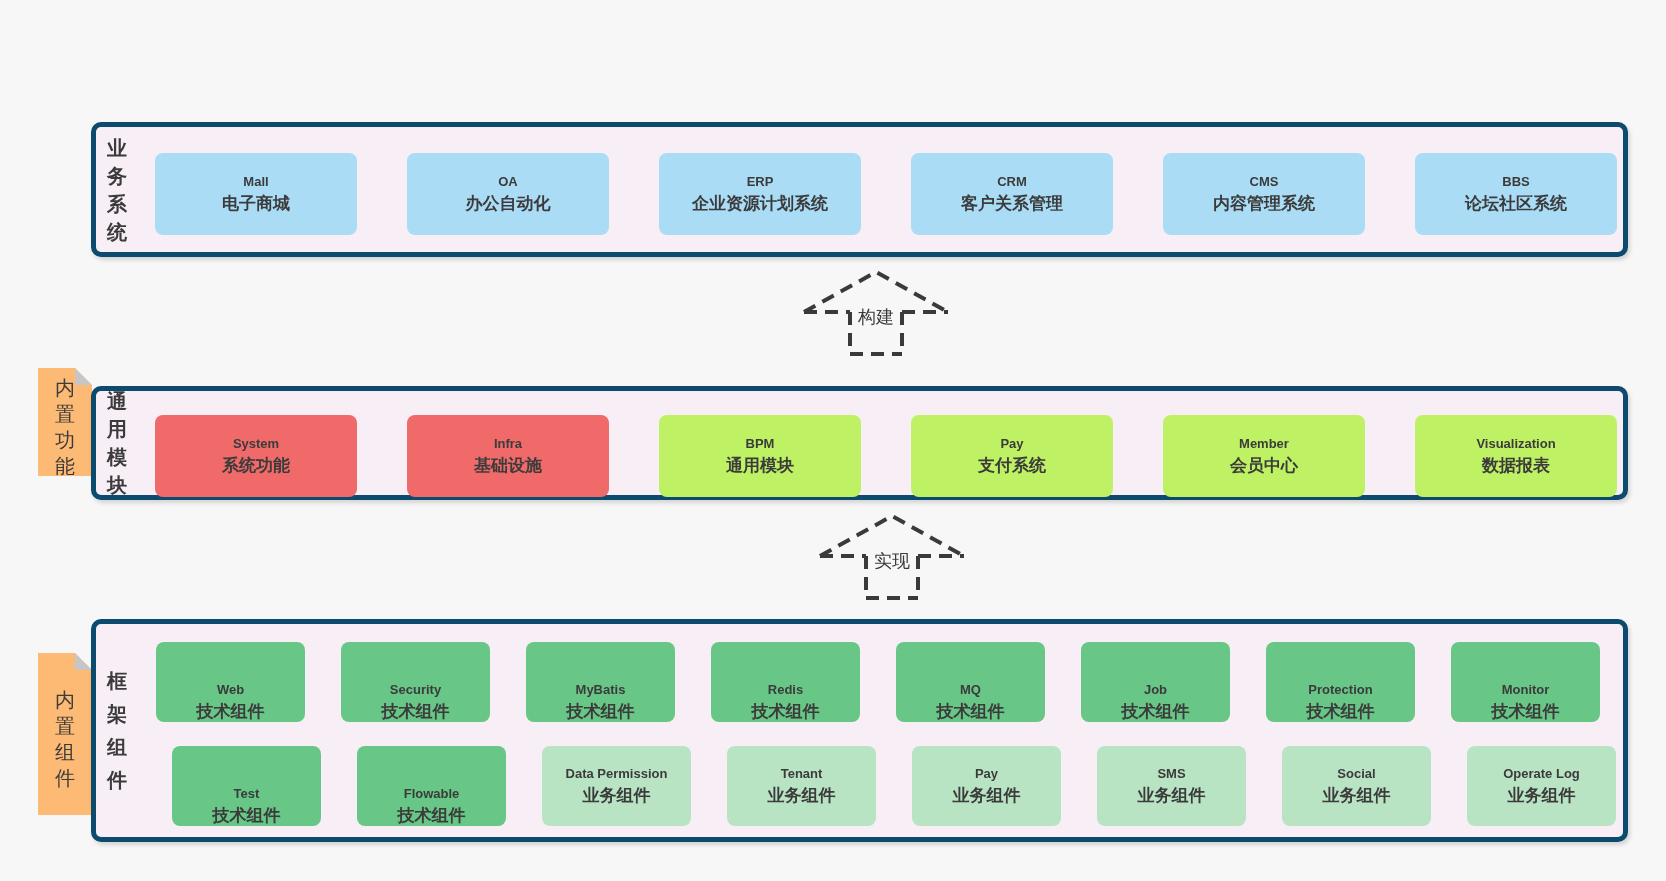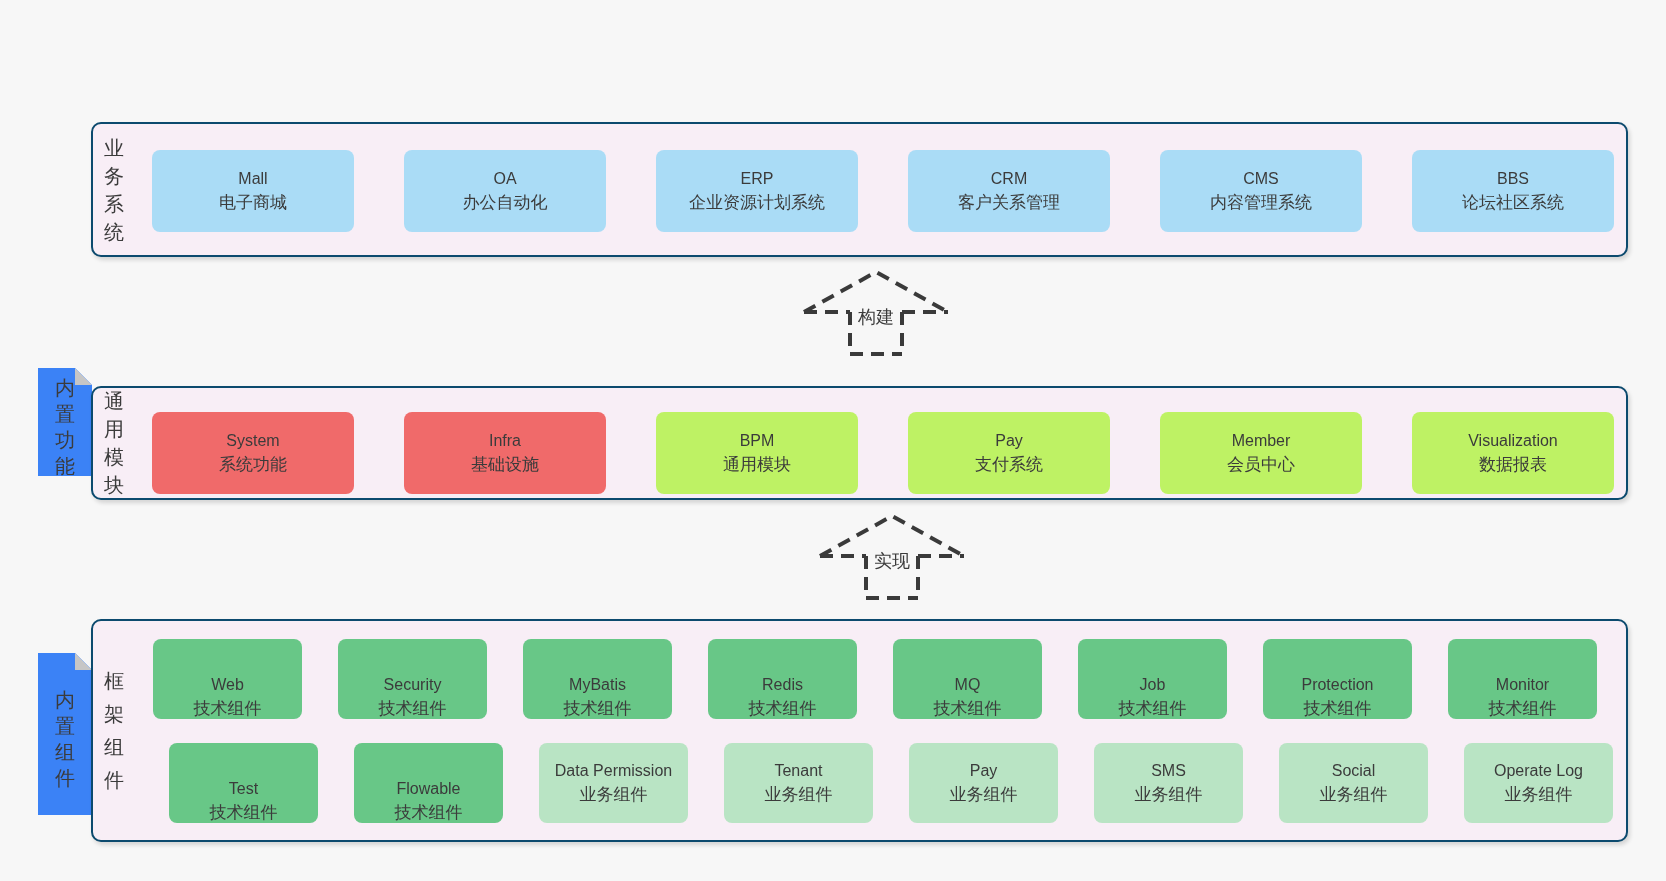--- a/index.html
+++ b/index.html
@@ -7,23 +7,24 @@
     width:1666px; height:881px; position:relative;
     background:#f7f7f7; overflow:hidden;
     font-family:"Liberation Sans", sans-serif;
     color:#3b3b3b;
   }
 
   
   .panel {
     position:absolute; left:91px; width:1537px;
     background:#f8eef6;
-    border:2px solid #0c4a6e; border-radius:10px;
+    border:5px solid #0c4a6e; border-radius:10px;
     box-sizing:border-box;
     box-shadow:2px 3px 4px rgba(0,0,0,0.14);
+    font-weight:bold;
   }
   #panel-business  { top:122px; height:135px; }
   #panel-modules   { top:386px; height:114px; }
   #panel-framework { top:619px; height:223px; }
 
   .panel-label {
     position:absolute; left:8px; top:50%; transform:translateY(-50%);
     width:26px; text-align:center;
     font-size:20px; line-height:1.4;
     word-break:break-all; white-space:normal;
@@ -38,21 +39,21 @@
   #panel-framework .row { left:60px; gap:36px; }
   #fw-row-1 { top:18px; }
   #fw-row-2 { top:122px;padding-left:16px; }
 
   .box {
     width:202px; height:82px; border-radius:8px;
     display:flex; flex-direction:column;
     align-items:center; justify-content:center;
     text-align:center; box-sizing:border-box; padding:0 6px;
   }
-  .box .t { font-size:16px; line-height:1.25; }
+  .box .t { font-size:13px; line-height:1.25; }
   .box .s { font-size:17px; line-height:1.25; margin-top:3px; }
 
   .box-fw { width:149px; height:80px; }
 
   .blue       { background:#aadcf6; }
   .red        { background:#f06a6a; }
   .pink       { background:#bef264; }
   .green      { background:#68c787;justify-content:flex-end; }
   .lightgreen { background:#b9e4c4; }
 
@@ -67,21 +68,21 @@
   }
   .arrow-label {
     position:absolute; left:50%; top:36px; transform:translateX(-50%);
     background:#f7f7f7; padding:1px 3px;
     font-size:18px; white-space:nowrap;
   }
 
   
   .sticky {
     position:absolute; left:38px; width:54px;
-    background:#3b82f6;
+    background:#fdba74;
     clip-path:polygon(0 0, calc(100% - 17px) 0, 100% 17px, 100% 100%, 0 100%);
     display:flex; align-items:center; justify-content:center;
   }
   .sticky::after {
     content:""; position:absolute; top:0; right:0;
     width:17px; height:17px; background:#c6c6c6;
     clip-path:polygon(0 0, 100% 100%, 0 100%);
   }
   .sticky .v {
     width:24px; text-align:center;

